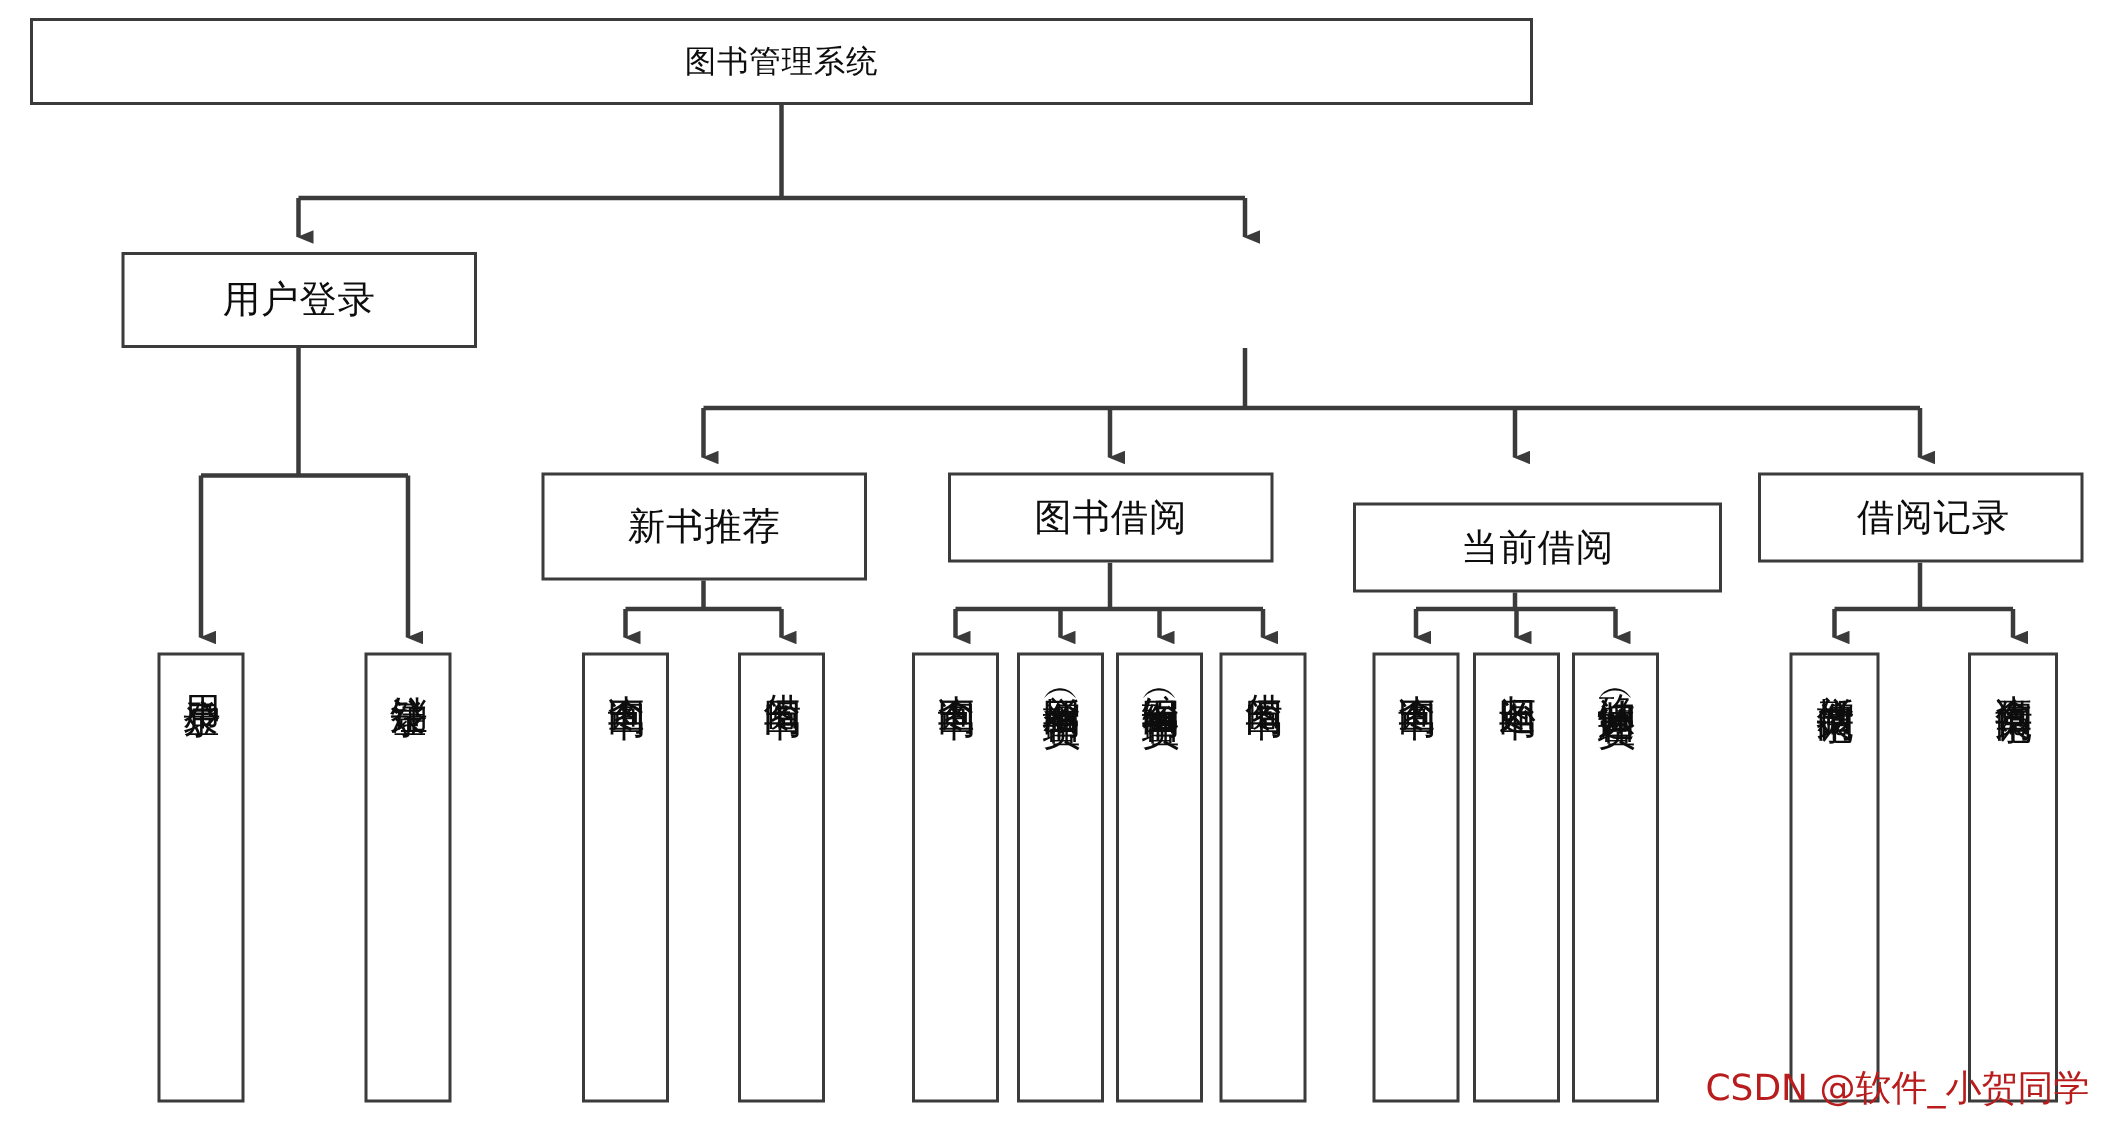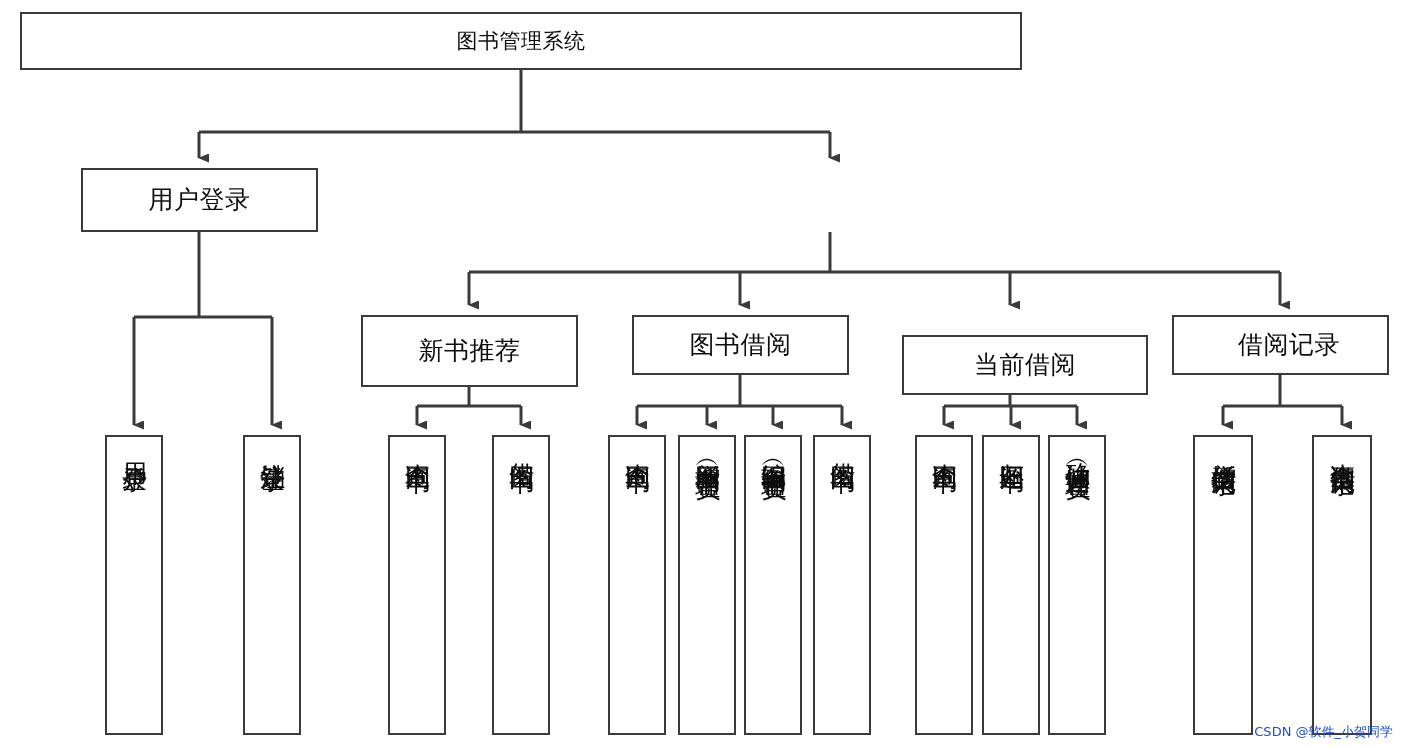--- a/index.html
+++ b/index.html
@@ -61,22 +61,22 @@
     text-orientation: upright;
     font-size: 25px;
     line-height: 1.05;
     letter-spacing: 2px;
     white-space: nowrap;
   }
   #watermark {
     position: absolute;
     right: 12px;
     bottom: 6px;
-    font-size: 13px;
-    color: #1d4ed8;
+    font-size: 24px;
+    color: #b91c1c;
     z-index: 5;
     white-space: nowrap;
     font-family: "DejaVu Sans", "Liberation Sans", sans-serif;
     margin-top: 48px;
   }
 </style>
 </head>
 <body>
 
 <div id="diagram-root">

